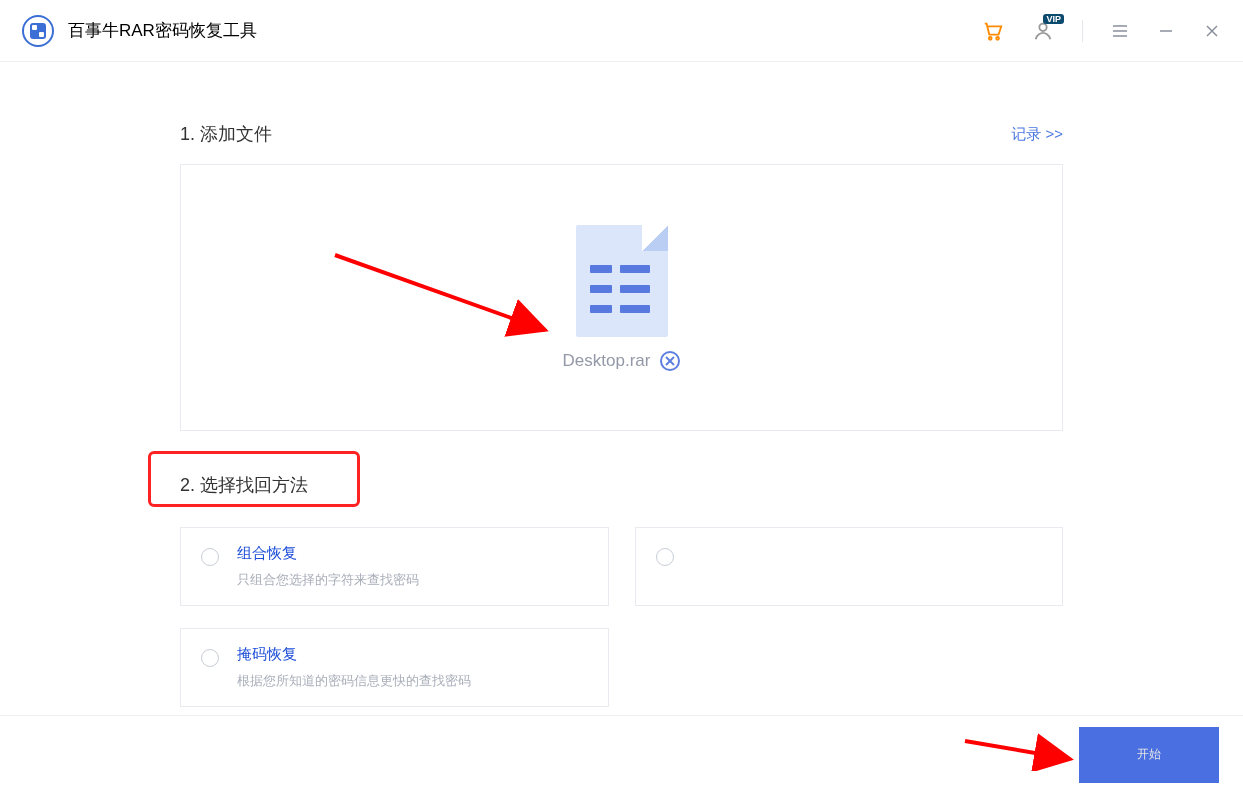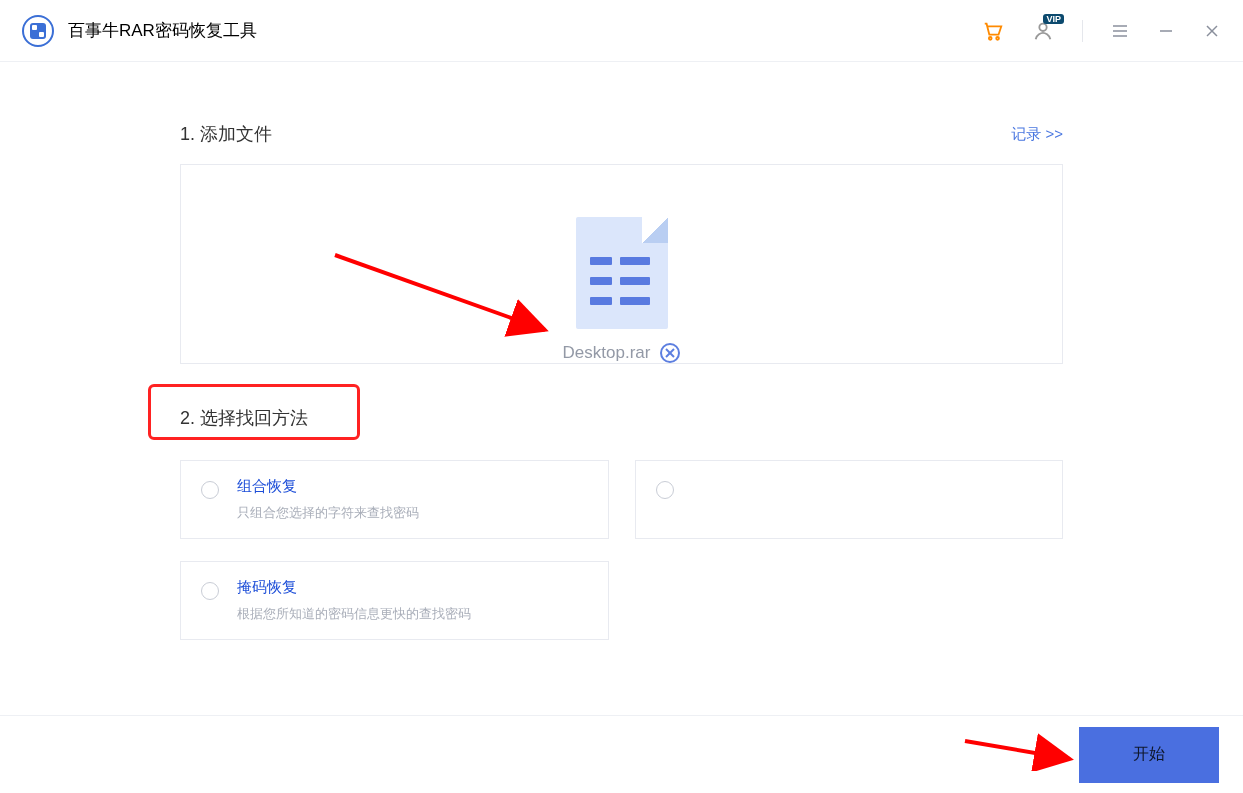--- a/index.html
+++ b/index.html
@@ -20,21 +20,21 @@
 .vip-badge { position: absolute; top: -6px; right: -10px; background: #0c4a6e; color: #fff; font-size: 9px; padding: 0 3px; border-radius: 3px; font-weight: bold; }
 .sep { width: 1px; height: 22px; background: #e5e7ec; }
 .win-btn { width: 18px; height: 18px; display: flex; align-items: center; justify-content: center; cursor: pointer; color: #8a8f9c; }
 
 .content { padding: 0 180px; }
 
 .section-row { display: flex; justify-content: space-between; align-items: center; margin-top: 60px; }
 .section-title { font-size: 18px; color: #333; }
 .records-link { color: #4a77e0; font-size: 15px; cursor: pointer; }
 
-.dropzone { border: 1px solid #e8eaf0; margin-top: 18px; height: 200px; position: relative; display: flex; flex-direction: column; align-items: center; justify-content: flex-end; }
+.dropzone { border: 1px solid #e8eaf0; margin-top: 18px; height: 267px; position: relative; display: flex; flex-direction: column; align-items: center; justify-content: center; }
 .file-icon { width: 92px; height: 112px; background: #dbe6fb; position: relative; border-radius: 2px; }
 .file-fold { position: absolute; top: 0; right: 0; width: 26px; height: 26px; background: linear-gradient(135deg, #fff 0 50%, #b9cef2 50% 100%); }
 .file-lines { position: absolute; left: 14px; top: 40px; }
 .fl { height: 8px; background: #587ae0; margin-bottom: 8px; border-radius: 1px; }
 .fl.a { width: 22px; display: inline-block; margin-right: 8px; }
 .fl.b { width: 30px; display: inline-block; }
 .filename-row { margin-top: 14px; display: flex; align-items: center; gap: 10px; }
 .filename { color: #9399a6; font-size: 17px; }
 .remove-btn { width: 20px; height: 20px; border: 2px solid #5d7fe0; border-radius: 50%; display: flex; align-items: center; justify-content: center; color: #5d7fe0; cursor: pointer; }
 
@@ -46,21 +46,21 @@
 .methods { display: grid; grid-template-columns: 1fr 1fr; gap: 22px 26px; margin-top: 30px; }
 .method { border: 1px solid #e8eaf0; padding: 16px 20px; display: flex; align-items: flex-start; gap: 18px; cursor: pointer; }
 .method.selected { border-color: #6a8be5; }
 .radio { width: 18px; height: 18px; border: 1.5px solid #c9cdd6; border-radius: 50%; margin-top: 4px; flex-shrink: 0; display: flex; align-items: center; justify-content: center; }
 .method.selected .radio { border-color: #4a6fe0; }
 .radio-dot { width: 8px; height: 8px; background: #4a6fe0; border-radius: 50%; }
 .method-title { font-size: 15px; color: #1d4ed8; margin-bottom: 8px; }
 .method-desc { font-size: 13px; color: #a9aeb9; }
 
 .footer { position: absolute; bottom: 0; left: 0; right: 0; height: 78px; border-top: 1px solid #eef0f4; display: flex; align-items: center; justify-content: flex-end; padding-right: 24px; }
-.start-btn { background: #4a6fe0; color: #0f172a; border: none; width: 140px; height: 56px; font-size: 16px; cursor: pointer; }
+.start-btn { background: #4a6fe0; color: #e5e5e5; border: none; width: 140px; height: 56px; font-size: 12px; cursor: pointer; }
 
 .arrow2 { position: absolute; left: 960px; bottom: 22px; pointer-events: none; }
 </style>
 </head>
 <body>
 
 <div class="titlebar">
   <div class="left">
     <div class="logo">
         <div class="logo-inner"></div>

